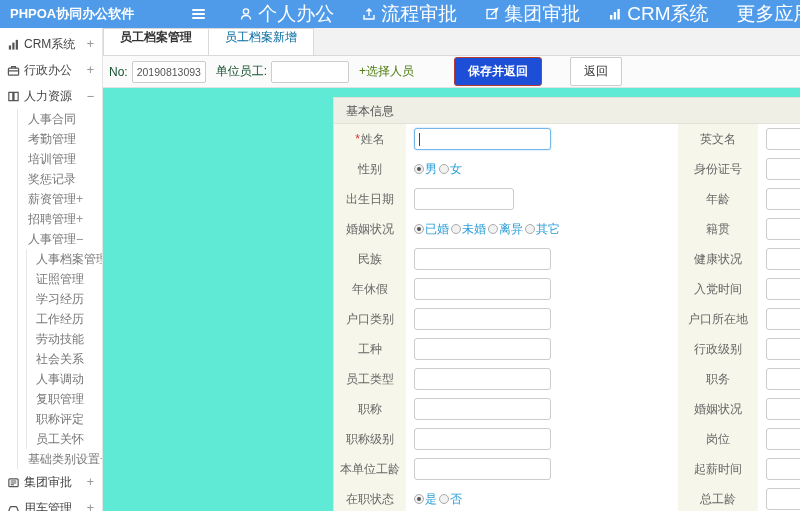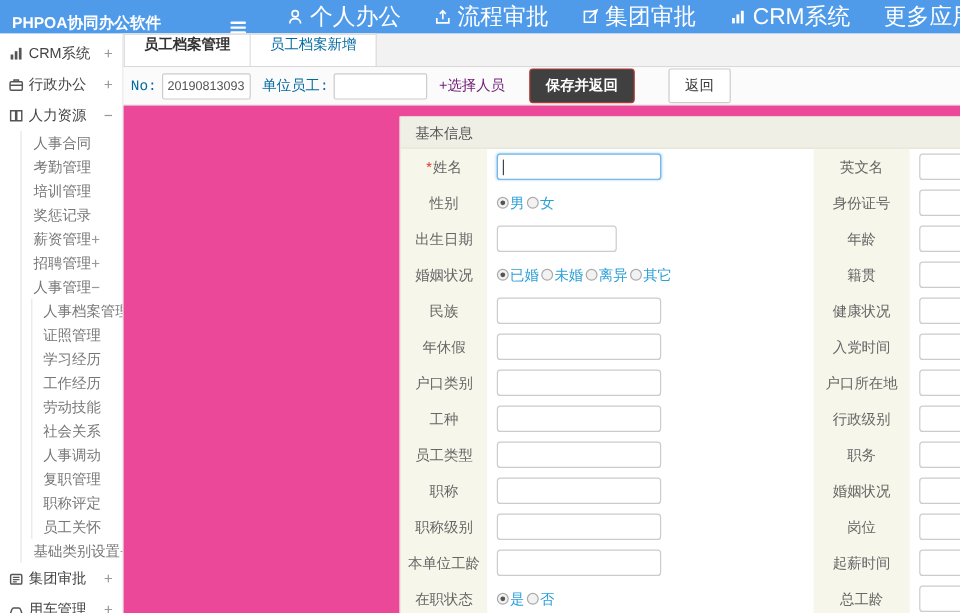--- a/index.html
+++ b/index.html
@@ -1,21 +1,21 @@
 <!DOCTYPE html>
 <html><head>
 <meta charset="utf-8">
 <style>
   * { margin:0; padding:0; box-sizing:border-box; }
   html,body { width:800px; height:511px; }
   body { font-family:"Liberation Sans","DejaVu Sans",sans-serif; font-size:12px; color:#333; background:#fff; }
   .page { position:relative; width:800px; height:511px; overflow:hidden; background:#fff; }
 
   
-  .topbar { height:28px; background:#4f9bea; display:flex; align-items:flex-end; color:#fff; }
+  .topbar { height:28px; background:#4f9bea; display:flex; align-items:center; color:#fff; }
   .brand { font-size:13px; font-weight:bold; padding:0 10px; white-space:nowrap; }
   .hamburger { margin-left:48px; margin-right:20px; display:flex; flex-direction:column; gap:2px; cursor:pointer; }
   .hamburger span { display:block; width:13px; height:2px; background:#fff; border-radius:1px; }
   .topnav { display:flex; align-items:center; height:100%; }
   .topnav-item { display:flex; align-items:center; gap:5px; padding:0 14px; height:100%; font-size:19px; cursor:pointer; white-space:nowrap; }
   .topnav-item svg { display:block; }
   .caret { width:0; height:0; border-left:4px solid transparent; border-right:4px solid transparent; border-top:5px solid #fff; margin-left:2px; }
 
   
   .bodywrap { display:flex; height:483px; }
@@ -34,30 +34,30 @@
   .s-l3 { height:20px; padding-left:9px; font-size:12px; color:#777; }
 
   
   .tabbar { height:28px; background:#f2f2f2; border-bottom:1px solid #d9d9d9; display:flex; align-items:stretch; }
   .tab { padding:0 16px; display:flex; align-items:flex-start; background:#fff; border:1px solid #d9d9d9; border-bottom:none; font-size:12px; cursor:pointer; }
   .tab.inactive { color:#333; font-weight:bold; }
   .tab.active { color:#0369a1; border-left:none; }
 
   
   .toolbar { height:32px; background:#fbfbfb; border-bottom:1px solid #e2e2e2; display:flex; align-items:center; padding-left:6px; }
-  .toolbar label { color:#0369a1; margin-right:4px; white-space:nowrap;font-family:Liberation Mono, monospace; }
+  .toolbar label { color:#14532d; margin-right:4px; white-space:nowrap; }
   .tb-input { height:22px; border:1px solid #ccc; border-radius:2px; background:#fff; color:#555; padding:0 4px; font-size:10.5px; font-family:"Liberation Sans","DejaVu Sans",sans-serif; }
   .tb-no { width:74px; }
   .tb-unit { width:78px; margin-right:10px; }
-  .tb-link { color:#701a75; cursor:pointer; white-space:nowrap; }
-  .btn-red { margin-left:20px; background:#404040; color:#fff; border:1px solid #b53b32; border-radius:3px; font-size:12px; font-weight:bold; padding:5px 13px; cursor:pointer; }
+  .tb-link { color:#4d7c0f; cursor:pointer; white-space:nowrap; }
+  .btn-red { margin-left:40px; background:#1d4ed8; color:#fff; border:1px solid #b53b32; border-radius:3px; font-size:12px; font-weight:bold; padding:5px 13px; cursor:pointer; }
   .btn-plain { margin-left:28px; background:#fff; color:#333; border:1px solid #ccc; border-radius:2px; font-size:12px; padding:5px 13px; cursor:pointer; }
 
   
-  .workarea { flex:1; background:#ec4899; position:relative; overflow:hidden; }
+  .workarea { flex:1; background:#5eead4; position:relative; overflow:hidden; }
   .panel { position:absolute; left:230px; top:9px; width:700px; background:#fff; border:1px solid #e0e0d6; }
   .panel-header { height:26px; line-height:26px; background:#efefe5; border-bottom:1px solid #e3e3d6; color:#555; padding-left:12px; font-size:12px; }
   .frow { display:flex; height:30px; align-items:center; }
   .fcell-label { width:72px; height:100%; background:#f6f6ea; color:#666; display:flex; align-items:center; justify-content:center; flex:none; font-size:12px; }
   .fcell-label2 { width:80px; }
   .fcell-field { width:272px; height:100%; display:flex; align-items:center; padding-left:8px; flex:none; }
   .fcell-field2 { width:auto; flex:1; }
   .req { color:#e03028; margin-right:1px; }
   .f-input { height:22px; width:137px; border:1px solid #ccc; border-radius:3px; background:#fff; }
   .f-input.date { width:100px; }

